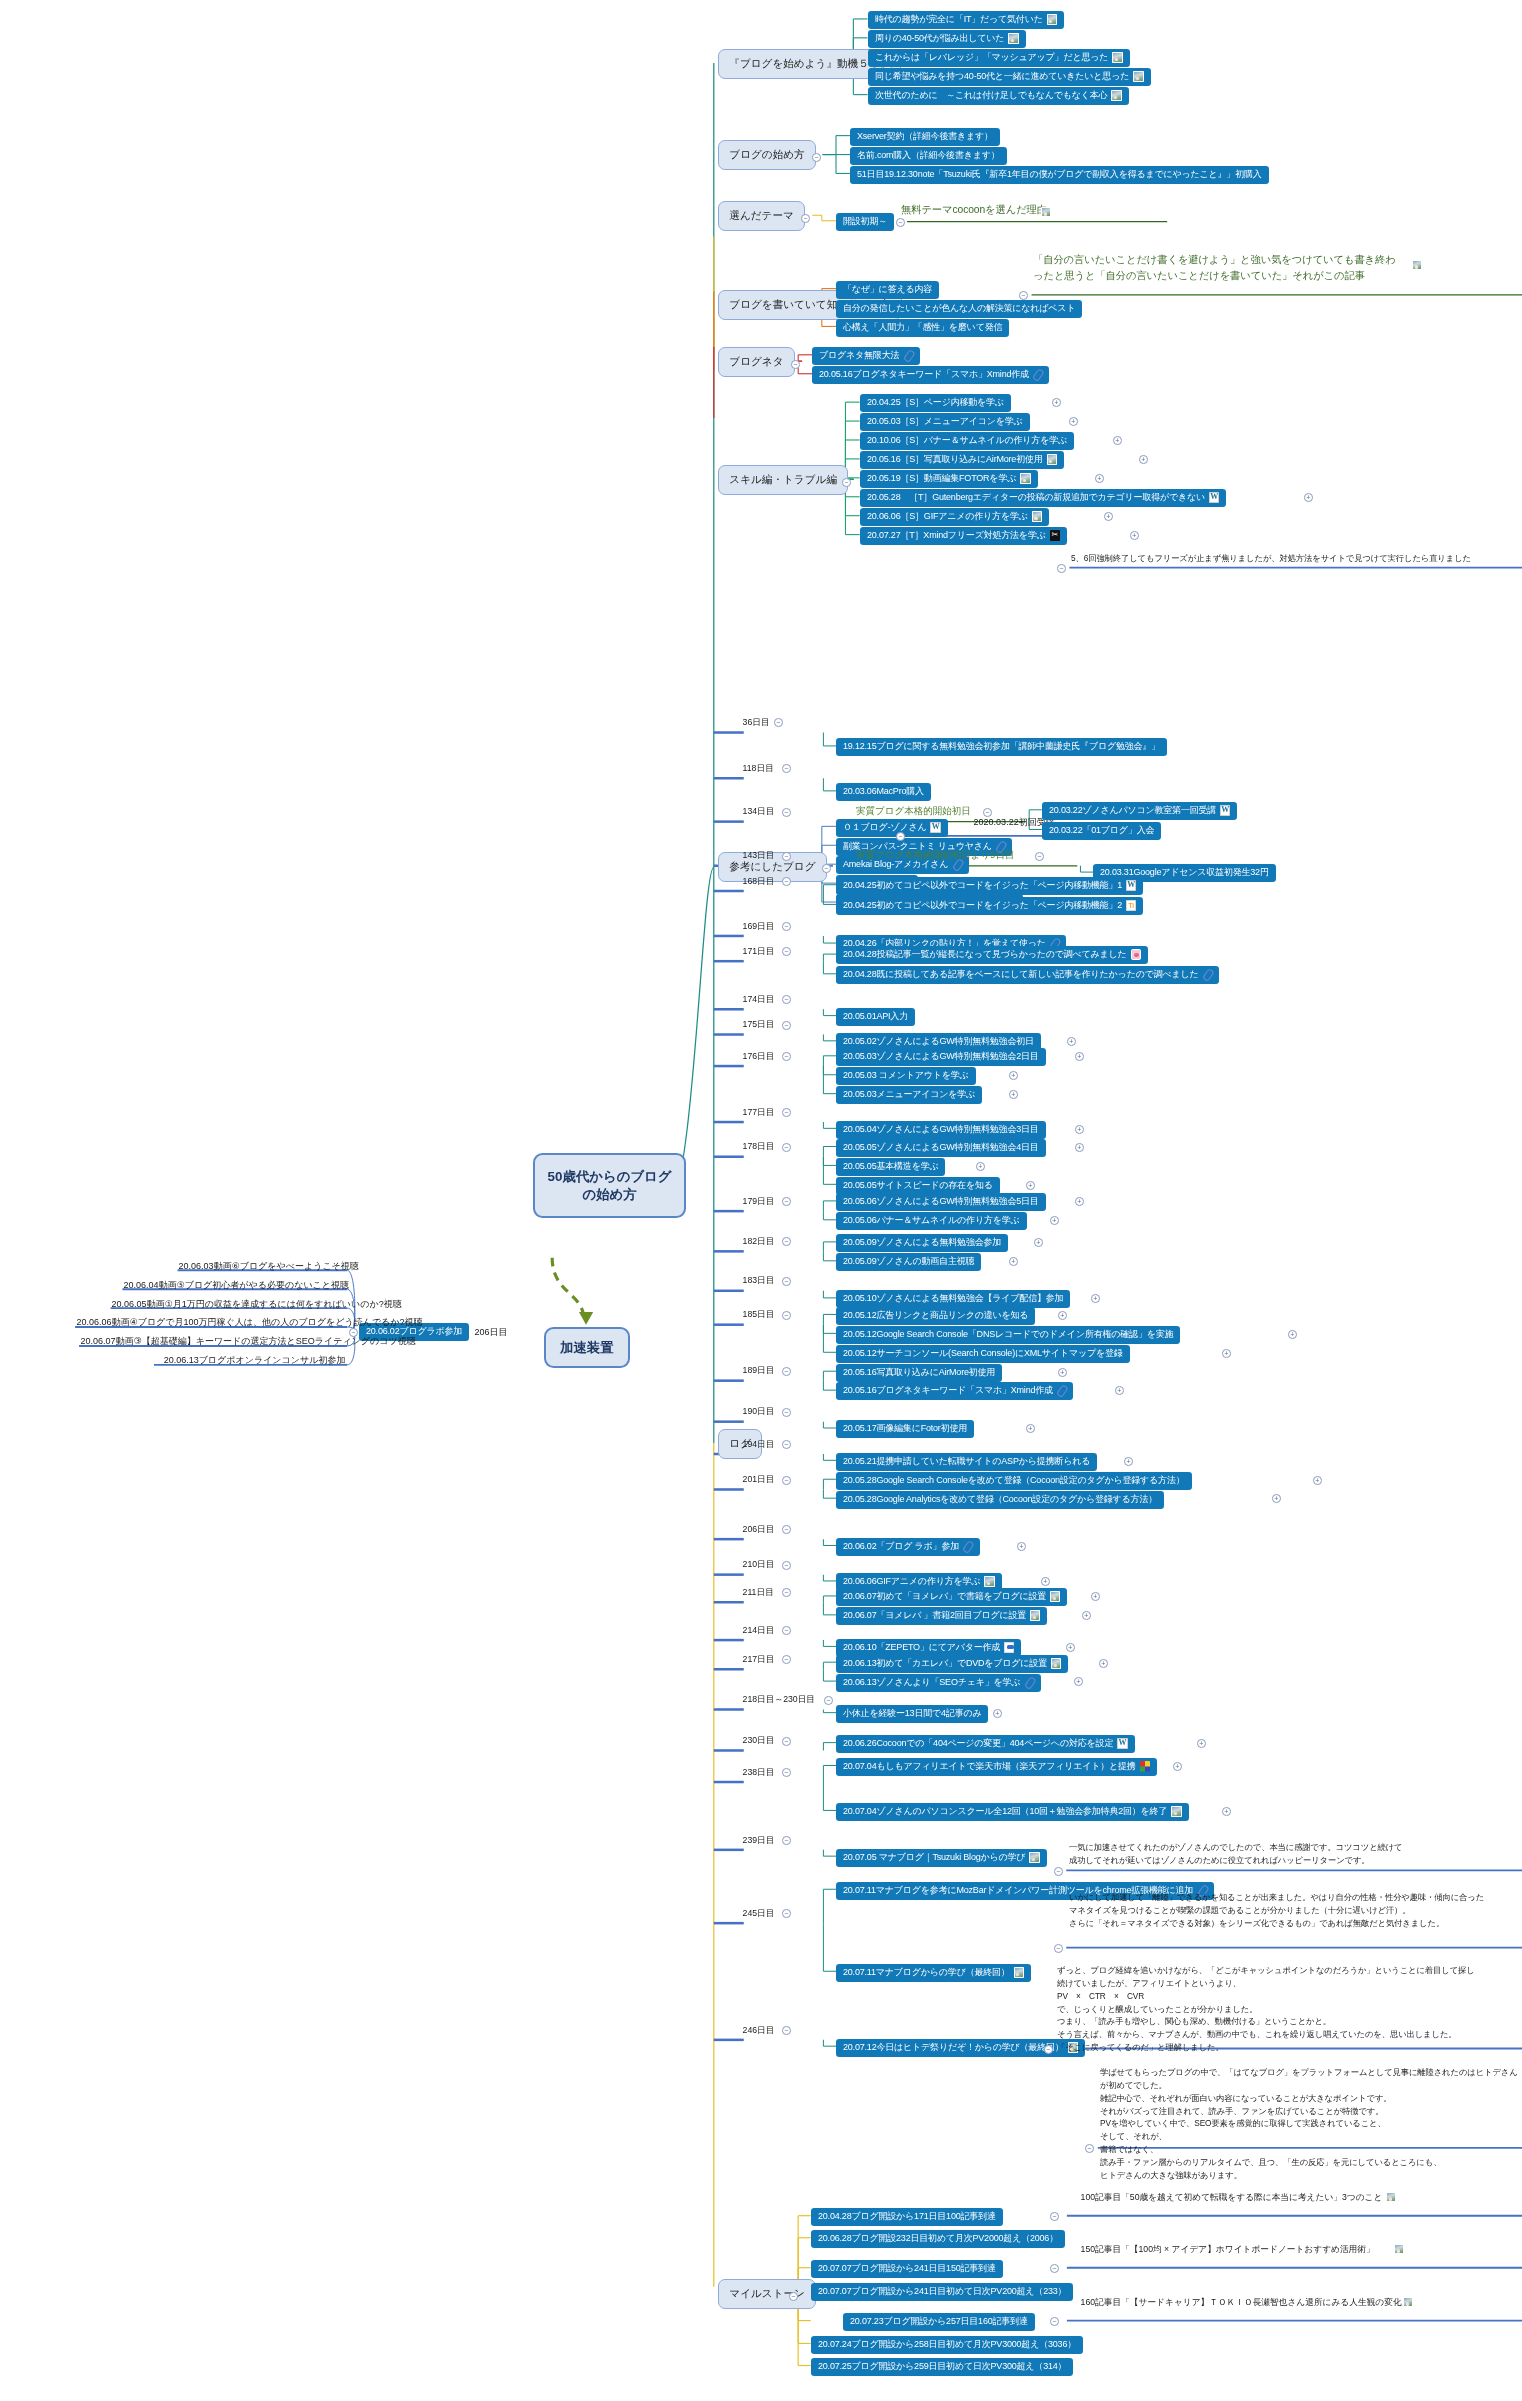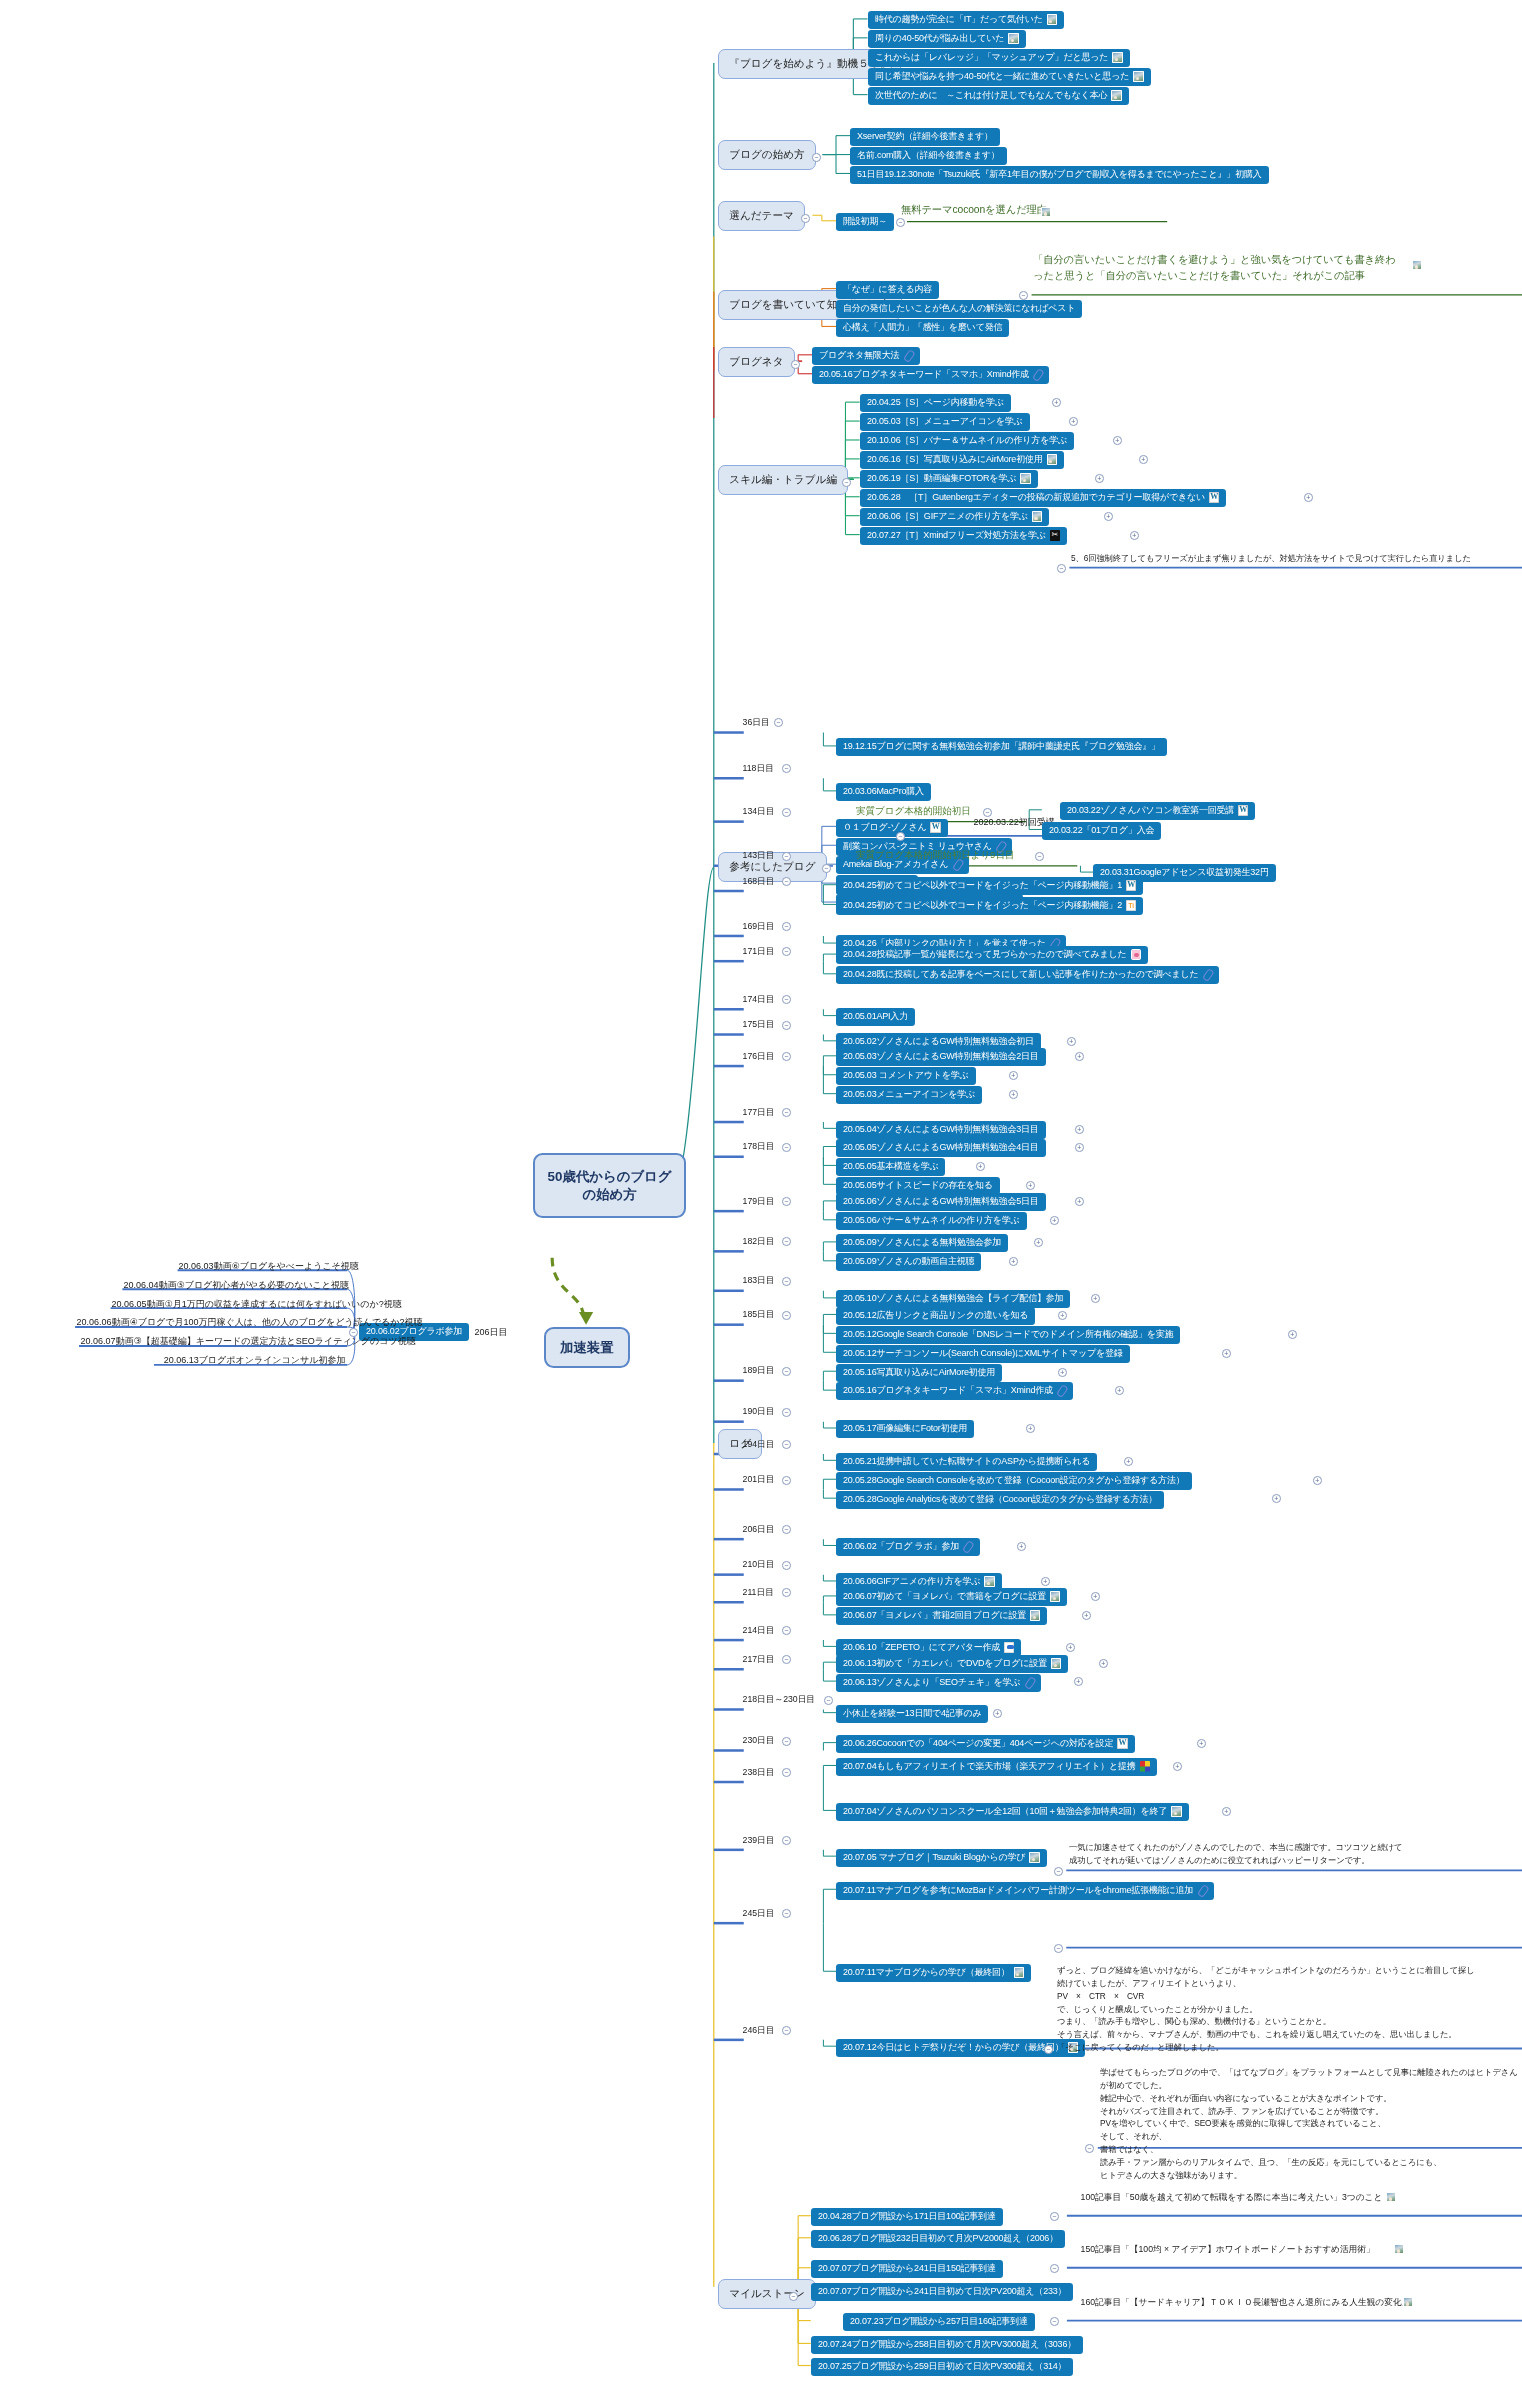--- a/index.html
+++ b/index.html
@@ -785,21 +785,21 @@
       </div>
       <span class="toggle" style="left: 782px; top: 808px;">
         <i>−</i>
       </span>
       <div class="node" style="left: 856px; top: 805px;">
         <span class="green-label">実質ブログ本格的開始初日</span>
       </div>
       <span class="toggle" style="left: 983px; top: 808px;">
         <i>−</i>
       </span>
-      <div class="node" style="left: 1042px; top: 802px; margin-left: 18px;">
+      <div class="node" style="left: 1042px; top: 802px;">
         <div class="topic">
           <span>20.03.22ゾノさんパソコン教室第一回受講</span>
           <span class="ic ic-wp"></span>
         </div>
       </div>
       <div class="node" style="left: 1042px; top: 822px;">
         <div class="topic">
           <span>20.03.22「01ブログ」入会</span>
         </div>
       </div>
@@ -1326,20 +1326,25 @@
         <i>−</i>
       </span>
       <span class="toggle" style="left: 1085px; top: 2144px;">
         <i>−</i>
       </span>
     </div>
 
   <div class="node" style="left:1069px; top:1841px; width:339px;">
     <span class="note">一気に加速させてくれたのがゾノさんのでしたので、本当に感謝です。コツコツと続けて
 成功してそれが延いてはゾノさんのために役立てれればハッピーリターンです。</span>
+  </div>
+  <div class="node" style="left:1069px; top:1891px; width:426px;">
+    <span class="note">いかにして加速して「離陸」できるかを知ることが出来ました。やはり自分の性格・性分や趣味・傾向に合った
+マネタイズを見つけることが喫緊の課題であることが分かりました（十分に遅いけど汗）。
+さらに「それ＝マネタイズできる対象）をシリーズ化できるもの」であれば無敵だと気付きました。</span>
   </div>
   <div class="node" style="left:1057px; top:1964px; width:442px;">
     <span class="note">ずっと、ブログ経緯を追いかけながら、「どこがキャッシュポイントなのだろうか」ということに着目して探し
 続けていましたが、アフィリエイトというより、
 PV　×　CTR　×　CVR
 で、じっくりと醸成していったことが分かりました。
 つまり、「読み手も増やし、関心も深め、動機付ける」ということかと。
 そう言えば、前々から、マナブさんが、動画の中でも、これを繰り返し唱えていたのを、思い出しました。
 「そこに戻ってくるのだ」と理解しました。</span>
   </div>

